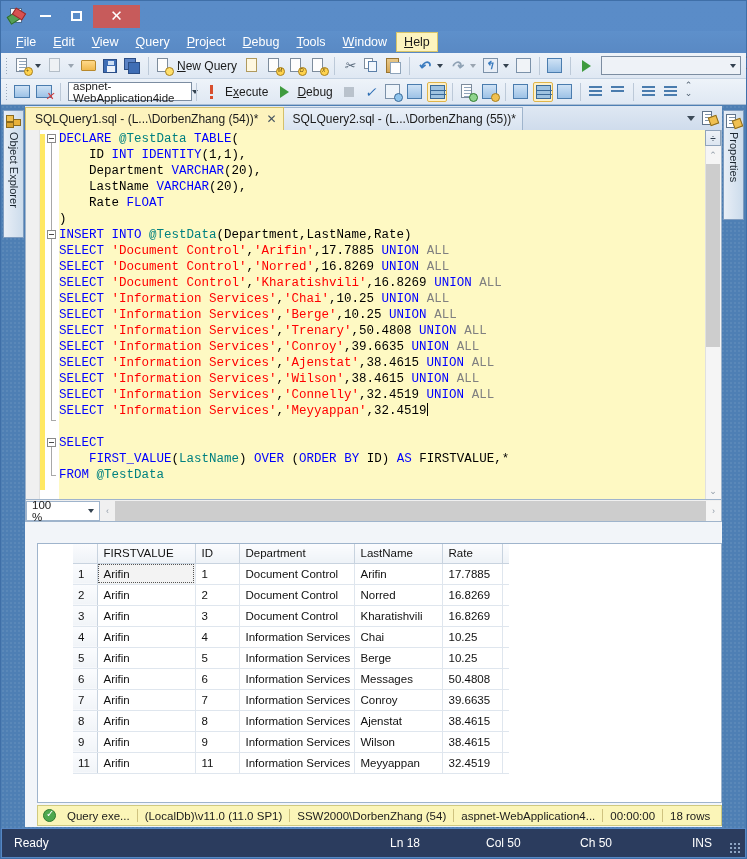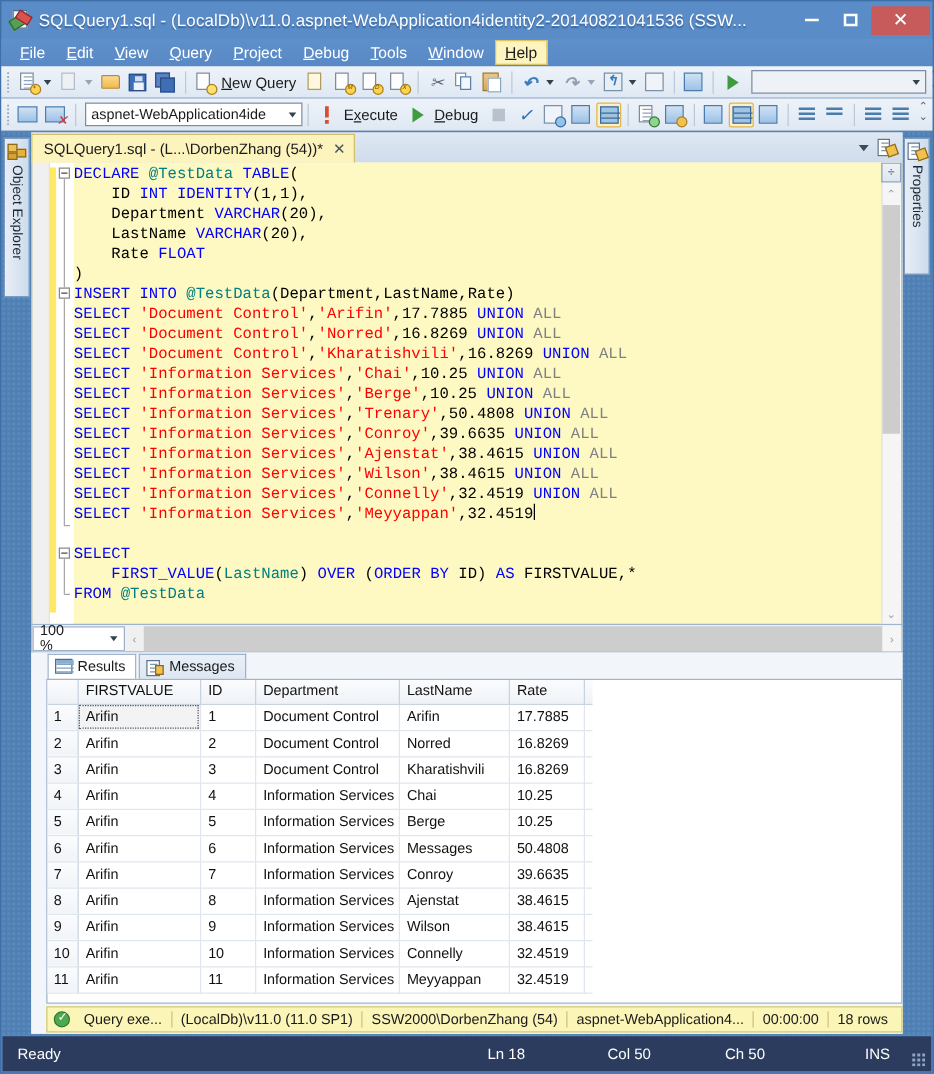--- a/index.html
+++ b/index.html
@@ -172,21 +172,21 @@
             background:#4a7cae; box-shadow:0 4px 0 #4a7cae, 0 8px 0 #4a7cae; }
   .tbcombo {
     height: 19px; border: 1px solid #7c8da1; background: #fff;
     display: flex; align-items: center; font-size: 11.5px; color: #1b1b1b;
     padding-left: 4px; flex: none;
   }
   .tbcombo .cbcaret {
     width: 0;height:0;border-left:3px solid transparent;border-right:3px solid transparent;
     border-top:4px solid #33414f; margin: 0 4px 0 auto;
   }
-  #db-combo { width: 174px; margin-left: 3px; gap: 18px; }
+  #db-combo { width: 124px; margin-left: 3px; gap: 18px; }
   #right-combo { width: 140px; margin-left: 4px; background:#eef2f7; }
   .spin-ud { width: 11px; height: 18px; flex: none; position: relative;
              margin-left: 2px; }
   .spin-ud::before { content:"⌃"; position:absolute; left:1px; top:-3px;
              font-size:9px; color:#4a5a6b; }
   .spin-ud::after { content:"⌄"; position:absolute; left:1px; top:5px;
              font-size:9px; color:#4a5a6b; }
 
   
   #workarea {
@@ -372,21 +372,21 @@
     height:3px; background:#88aed2; }
   .ri-msg { position:absolute; left:0; top:0; width:11px; height:13px;
     background:#fff; border:1px solid #5f738a; }
   .ri-msg::after { content:""; position:absolute; left:2px; top:2px; width:6px;
     height:1px; background:#7f93aa; box-shadow:0 3px 0 #7f93aa,0 6px 0 #7f93aa; }
   .ri-msg2 { position:absolute; left:7px; top:4px; width:7px; height:8px;
     background:#f0c050; border:1px solid #8a6a1e; }
 
   #grid-outer {
     position: absolute; left: 12px; top: 21px; width: 685px; height: 260px;
-    background: #fff; border: 1px solid #9fb4cc;
+    background: #fff; border: 1px solid #9fb4cc; padding-left: 35px;
   }
   table.rsgrid { border-collapse: collapse; font-size: 11.5px; color: #111;
     table-layout: fixed; }
   table.rsgrid th {
     background: linear-gradient(to bottom,#fbfcfe,#eef2f7);
     border-right: 1px solid #c8d3df; border-bottom: 1px solid #c8d3df;
     font-weight: normal; text-align: left; padding: 2px 0 2px 6px;
     height: 19px; color: #111;
   }
   table.rsgrid th.rowhdr { width: 24px; padding: 0; }
@@ -432,21 +432,20 @@
 <body>
 
 <div id="window">
 
   <div id="titlebar">
     <div id="title-icon">
       <div class="ti-pg"></div>
         <div class="ti-gn"></div>
         <div class="ti-rd"></div>
     </div>
-    <div id="title-text">SQLQuery1.sql - (LocalDb)\v11.0.aspnet-WebApplication4identity2-20140821041536 (SSW...</div>
     <div class="wbtn" id="btn-min">
       <span class="mi-min"></span>
     </div>
     <div class="wbtn" id="btn-max">
       <span class="mi-max"></span>
     </div>
     <div id="btn-close">
       <span>✕</span>
     </div>
   </div>
@@ -649,20 +648,23 @@
         </span>
       <span class="vtab-label">Properties</span>
     </div>
 
     <div id="docpanel">
 
       <div id="tabstrip">
         <div class="dtab active">
           <span>SQLQuery1.sql - (L...\DorbenZhang (54))*</span>
           <span class="tabx">✕</span>
+        </div>
+        <div class="dtab inactive">
+          <span>SQLQuery2.sql - (L...\DorbenZhang (55))*</span>
         </div>
         <div id="tabstrip-right">
           <span class="ts-caret"></span>
           <span class="ts-ic">
             <i class="pr-i1"></i>
               <i class="pr-i2"></i>
             </span>
         </div>
       </div>
 
@@ -696,35 +698,20 @@
         <div id="zoomcombo">
           <span>100 %</span>
           <span class="cbcaret"></span>
         </div>
         <div id="hsb-left">‹</div>
         <div id="hsb-track"></div>
         <div id="hsb-right">›</div>
       </div>
 
       <div id="respane">
-        <div id="restabs">
-          <div class="rtab active">
-            <span class="rtab-ic">
-                <i class="ri-grid"></i>
-              </span>
-            <span>Results</span>
-          </div>
-          <div class="rtab">
-            <span class="rtab-ic">
-              <i class="ri-msg"></i>
-                <i class="ri-msg2"></i>
-              </span>
-            <span>Messages</span>
-          </div>
-        </div>
 
         <div id="grid-outer">
           <table class="rsgrid" id="rsgrid">
             <colgroup>
               <col style="width:24px">
                 <col style="width:98px">
                 <col style="width:44px">
               <col style="width:115px">
                 <col style="width:88px">
                 <col style="width:60px">
@@ -817,29 +804,20 @@
                 <tr>
                   <td class="rownum">9</td>
                   <td>Arifin</td>
                   <td>9</td>
                   <td>Information Services</td>
                   <td>Wilson</td>
                   <td>38.4615</td>
                   <td style="border-right: none;"></td>
                 </tr>
                 <tr>
-                  <td class="rownum">10</td>
-                  <td>Arifin</td>
-                  <td>10</td>
-                  <td>Information Services</td>
-                  <td>Connelly</td>
-                  <td>32.4519</td>
-                  <td style="border-right: none;"></td>
-                </tr>
-                <tr>
                   <td class="rownum">11</td>
                   <td>Arifin</td>
                   <td>11</td>
                   <td>Information Services</td>
                   <td>Meyyappan</td>
                   <td>32.4519</td>
                   <td style="border-right: none;"></td>
                 </tr>
               </tbody>
           </table>

